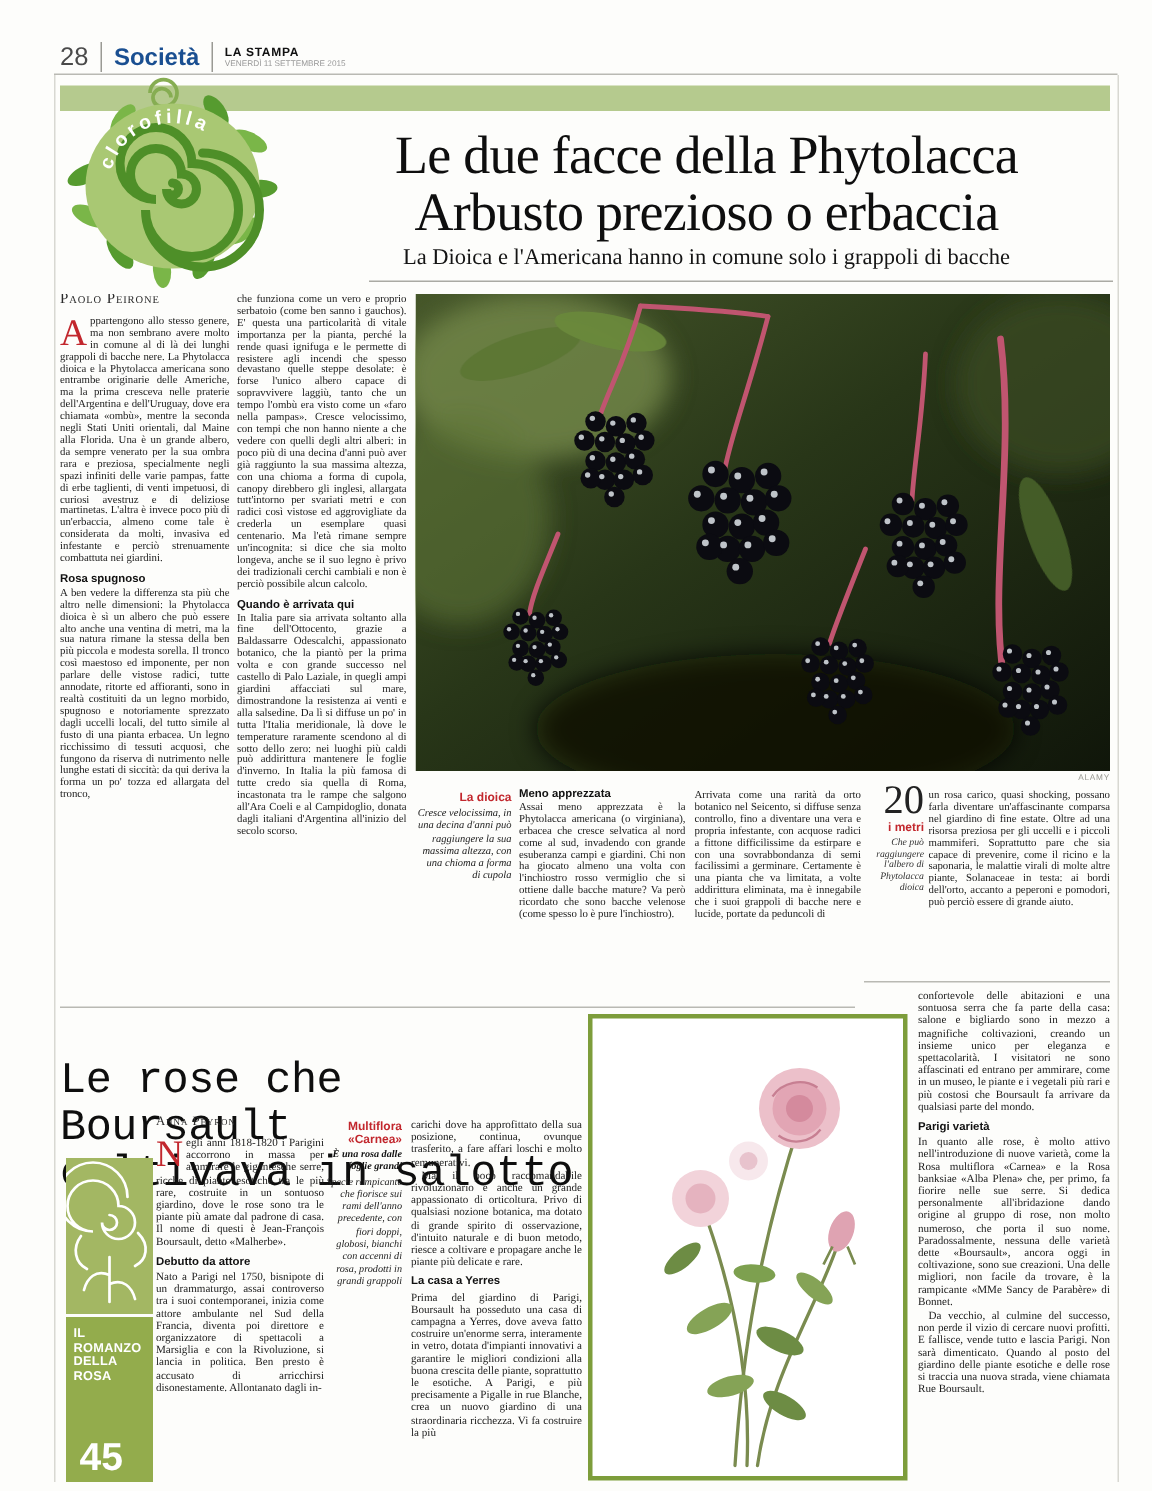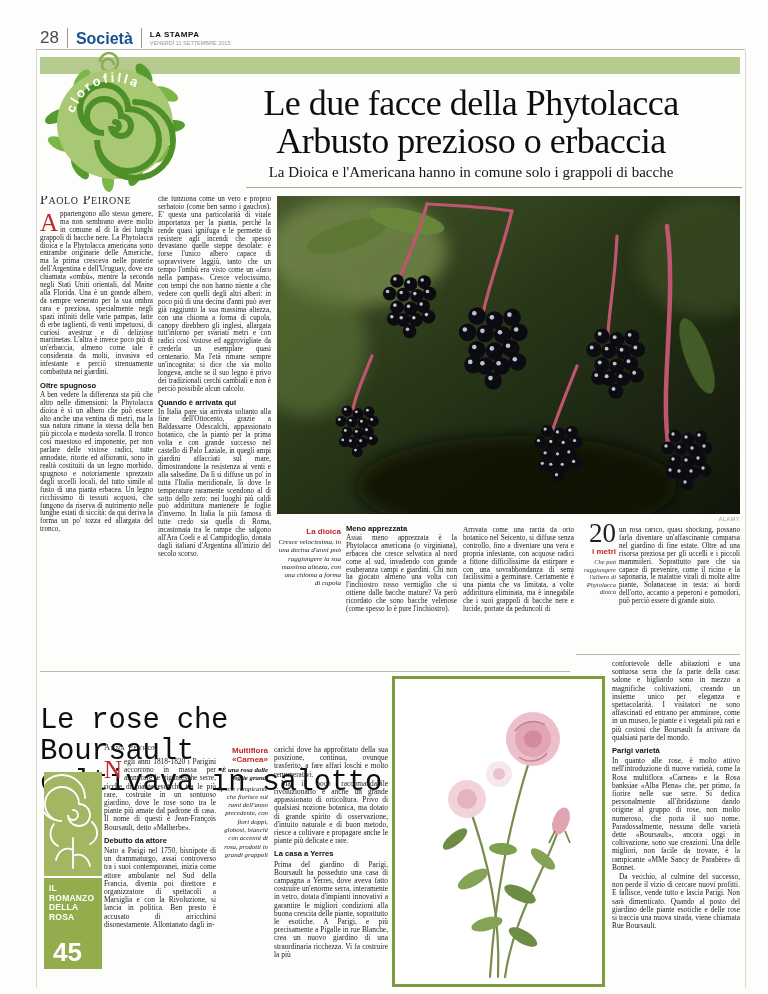--- a/index.html
+++ b/index.html
@@ -25,21 +25,21 @@
   .headline{position:absolute;left:198px;top:84px;width:546px;text-align:center;}
   .headline .l{font-size:36px;line-height:38px;color:#0e0e0e;letter-spacing:-.5px;}
   .subhead{position:absolute;left:198px;top:164px;width:546px;text-align:center;font-size:15px;color:#141414;}
   .sub-rule{position:absolute;left:246px;right:26px;top:187px;height:1px;background:#aaaaa4;}
 
   
   .col{position:absolute;font-size:7.2px;line-height:7.9px;text-align:justify;overflow:hidden;}
   .col p{margin:0 0 1px 0;}
   .col p.ind{text-indent:7px;}
   .col2f{font-size:7.4px;line-height:8.2px;}
-  .byline{font-variant:small-caps;font-size:14px;letter-spacing:.6px;color:#2a2a2a;margin-bottom:7px;text-align:left;}
+  .byline{font-variant:small-caps;font-size:10px;letter-spacing:.6px;color:#2a2a2a;margin-bottom:7px;text-align:left;}
   .dropcap{float:left;font-size:25px;line-height:21px;color:#c2272d;padding:1px 2px 0 0;}
   .ssub{font-family:"Liberation Sans",sans-serif;font-weight:bold;font-size:7.6px;margin:5px 0 2px 0;text-align:left;color:#111;}
 
   
   .photo{position:absolute;left:277px;top:196px;width:463px;height:318px;}
   .credit{position:absolute;left:640px;top:516px;width:100px;text-align:right;
           font-family:"Liberation Sans",sans-serif;font-size:5.5px;color:#9a9a94;letter-spacing:.5px;}
 
   
   .cap{position:absolute;text-align:right;font-size:7px;line-height:8.3px;}
@@ -59,21 +59,21 @@
   .kicker{position:absolute;left:40px;top:679px;width:348px;height:21px;background:#e8e8e3;
           font-family:"Liberation Sans",sans-serif;font-weight:bold;font-size:12.5px;color:#2c2c2c;
           line-height:21px;padding-left:6px;box-sizing:border-box;}
   .title2{position:absolute;left:40px;top:705px;width:350px;font-size:29px;line-height:31px;color:#0e0e0e;letter-spacing:-.3px;font-family:Liberation Mono, monospace;}
   .author{position:absolute;left:104px;top:742px;font-variant:small-caps;font-size:8.5px;letter-spacing:.6px;color:#2a2a2a;}
 
   .rosebox{position:absolute;left:392px;top:676px;width:213px;height:311px;background:#fff;
            border:3px solid #7d9d3b;box-sizing:border-box;}
   .sidebox{position:absolute;left:44px;width:58px;box-sizing:border-box;}
   .rose-doodle{top:772px;height:104px;background:#a3b763;}
-  .series{top:878px;height:91px;background:#93ac4c;color:#fff;font-family:"Liberation Sans",sans-serif;}
+  .series{top:878px;height:110px;background:#93ac4c;color:#fff;font-family:"Liberation Sans",sans-serif;}
   .series-label{font-weight:bold;font-size:8.5px;line-height:9.5px;padding:6px 0 0 5px;letter-spacing:.2px;}
   .series-num{position:absolute;right:20px;bottom:1px;font-weight:bold;font-size:26px;}
 </style>
 </head>
 <body>
 
 <div class="page">
 
   <div class="edge edge-l"></div>
   <div class="edge edge-r"></div>
@@ -118,21 +118,21 @@
   <div class="headline">
     <div class="l">Le due facce della Phytolacca</div>
     <div class="l">Arbusto prezioso o erbaccia</div>
   </div>
   <div class="subhead">La Dioica e l'Americana hanno in comune solo i grappoli di bacche</div>
   <div class="sub-rule"></div>
 
   <div class="col" style="left:40px;top:196px;width:113px;height:468px;">
     <div class="byline">Paolo Peirone</div>
     <p><span class="dropcap">A</span><span>ppartengono allo stesso genere, ma non sembrano avere molto in comune al di là dei lunghi grappoli di bacche nere. La Phytolacca dioica e la Phytolacca americana sono entrambe originarie delle Americhe, ma la prima cresceva nelle praterie dell'Argentina e dell'Uruguay, dove era chiamata «ombù», mentre la seconda negli Stati Uniti orientali, dal Maine alla Florida. Una è un grande albero, da sempre venerato per la sua ombra rara e preziosa, specialmente negli spazi infiniti delle varie pampas, fatte di erbe taglienti, di venti impetuosi, di curiosi avestruz e di deliziose martinetas. L'altra è invece poco più di un'erbaccia, almeno come tale è considerata da molti, invasiva ed infestante e perciò strenuamente combattuta nei giardini.</span></p>
-    <div class="ssub">Oltre spugnoso</div>
+    <div class="ssub">Rosa spugnoso</div>
     <p><span>A ben vedere la differenza sta più che altro nelle dimensioni: la Phytolacca dioica è sì un albero che può essere alto anche una ventina di metri, ma la sua natura rimane la stessa della ben più piccola e modesta sorella. Il tronco così maestoso ed imponente, per non parlare delle vistose radici, tutte annodate, ritorte ed affioranti, sono in realtà costituiti da un legno morbido, spugnoso e notoriamente sprezzato dagli uccelli locali, del tutto simile al fusto di una pianta erbacea. Un legno ricchissimo di tessuti acquosi, che fungono da riserva di nutrimento nelle lunghe estati di siccità: da qui deriva la forma un po' tozza ed allargata del tronco,</span></p>
   </div>
 
   <div class="col" style="left:158px;top:196px;width:113px;height:468px;">
     <p><span>che funziona come un vero e proprio serbatoio (come ben sanno i gauchos). E' questa una particolarità di vitale importanza per la pianta, perché la rende quasi ignifuga e le permette di resistere agli incendi che spesso devastano quelle steppe desolate: è forse l'unico albero capace di sopravvivere laggiù, tanto che un tempo l'ombù era visto come un «faro nella pampas». Cresce velocissimo, con tempi che non hanno niente a che vedere con quelli degli altri alberi: in poco più di una decina d'anni può aver già raggiunto la sua massima altezza, con una chioma a forma di cupola, canopy direbbero gli inglesi, allargata tutt'intorno per svariati metri e con radici così vistose ed aggrovigliate da crederla un esemplare quasi centenario. Ma l'età rimane sempre un'incognita: si dice che sia molto longeva, anche se il suo legno è privo dei tradizionali cerchi cambiali e non è perciò possibile alcun calcolo.</span></p>
     <div class="ssub">Quando è arrivata qui</div>
     <p><span>In Italia pare sia arrivata soltanto alla fine dell'Ottocento, grazie a Baldassarre Odescalchi, appassionato botanico, che la piantò per la prima volta e con grande successo nel castello di Palo Laziale, in quegli ampi giardini affacciati sul mare, dimostrandone la resistenza ai venti e alla salsedine. Da lì si diffuse un po' in tutta l'Italia meridionale, là dove le temperature raramente scendono al di sotto dello zero: nei luoghi più caldi può addirittura mantenere le foglie d'inverno. In Italia la più famosa di tutte credo sia quella di Roma, incastonata tra le rampe che salgono all'Ara Coeli e al Campidoglio, donata dagli italiani d'Argentina all'inizio del secolo scorso.</span></p>
   </div>
 
   <svg class="photo" viewBox="0 0 463 318" preserveAspectRatio="none">

